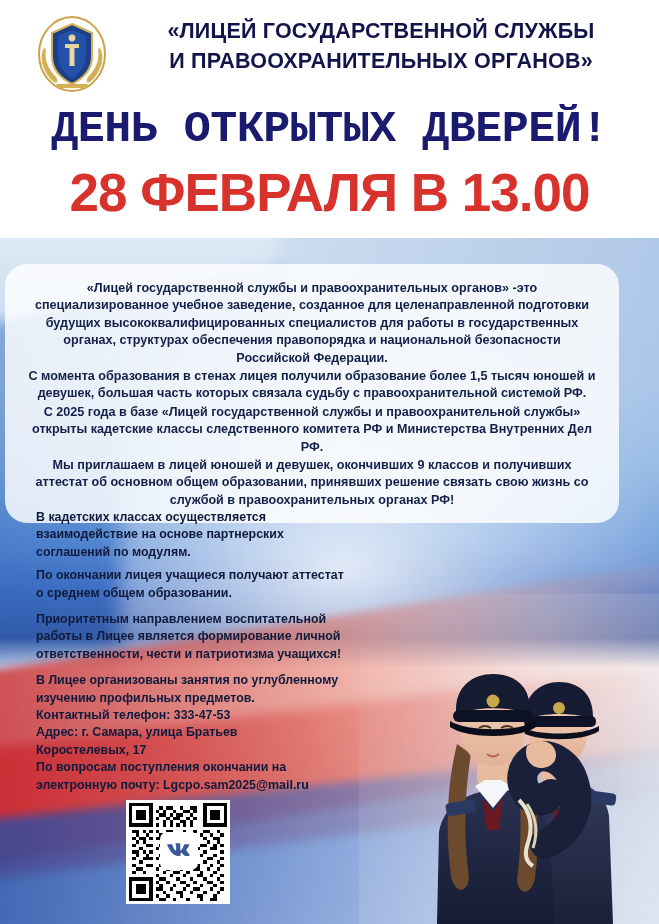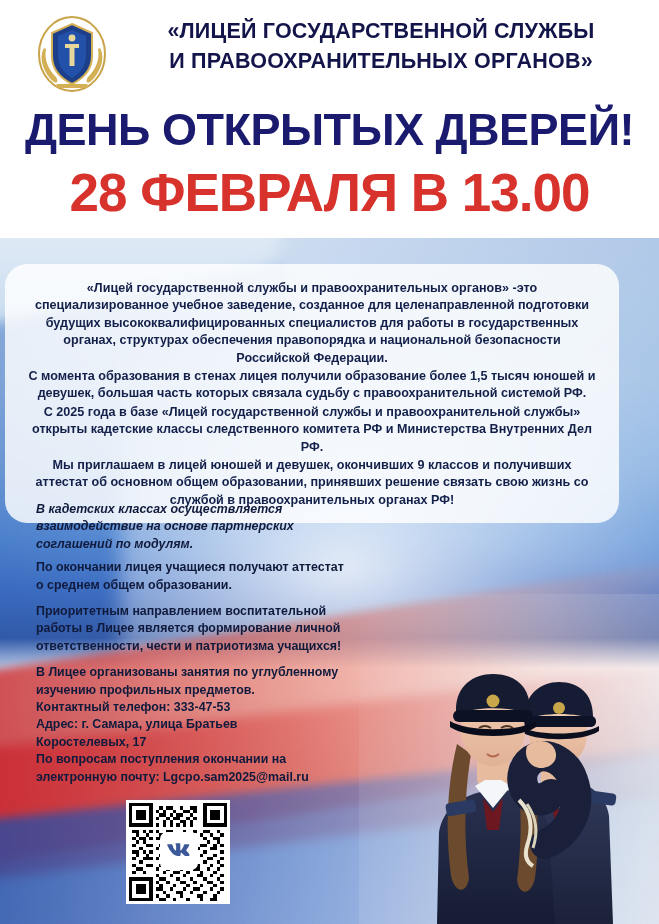--- a/index.html
+++ b/index.html
@@ -56,20 +56,21 @@
     position: absolute;
     left: 0; top: 104px;
     width: 659px;
     text-align: center;
     color: #1a1a6e;
     font-weight: bold;
     font-size: 45px;
     line-height: 52px;
     letter-spacing: -0.5px;
     white-space: nowrap;
+    font-family: Liberation Mono, monospace;
   }
   .headline2 {
     position: absolute;
     left: 0; top: 163px;
     width: 659px;
     text-align: center;
     color: #d8322c;
     font-weight: bold;
     font-size: 53px;
     line-height: 60px;
@@ -173,22 +174,21 @@
     left: 36px;
     top: 497px;
     width: 310px;
     color: #101a3c;
     font-size: 12.4px;
     line-height: 17.4px;
     font-weight: 600;
   }
   .lower-left .bold-block {
     font-weight: bold;
-    margin: 4px 0 6px 0;
-    font-style: italic;
+    margin: 12px 0 6px 0;
   }
   .lower-left p { margin: 0; }
   .lower-left .gap { margin-top: 9px; }
   .contacts {
     font-weight: bold;
   }
 
   
   .qr-wrap {
     position: absolute;

